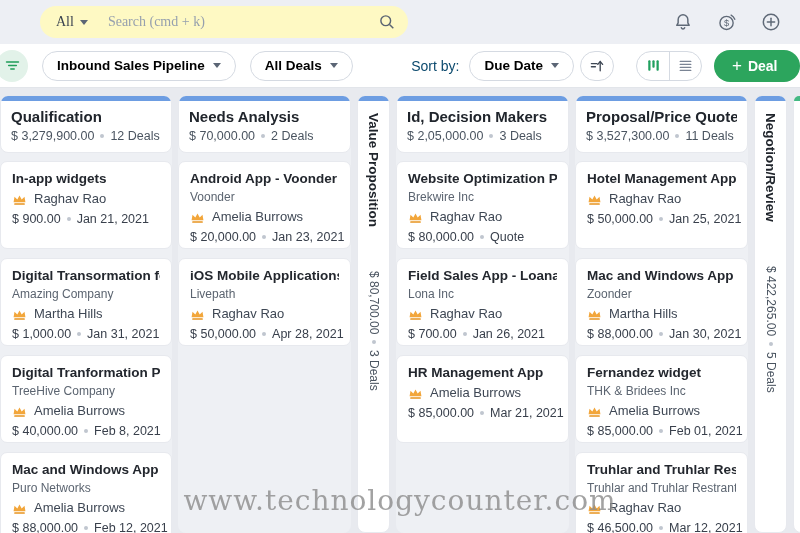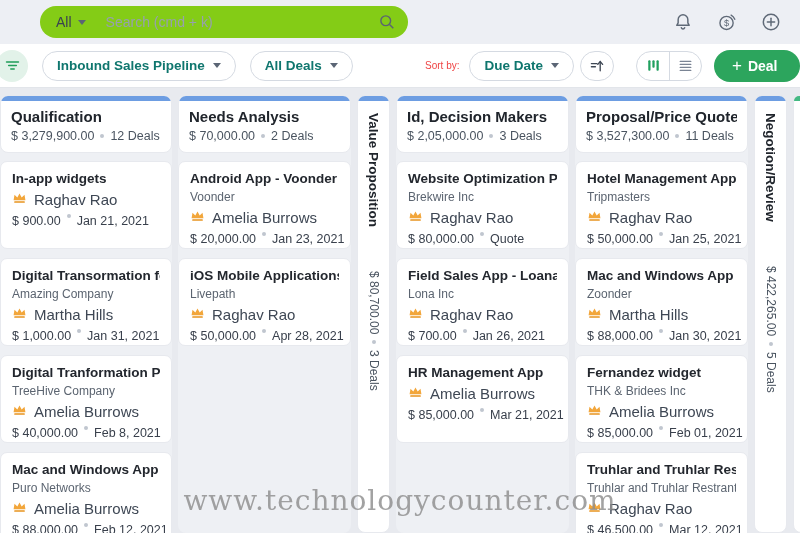--- a/index.html
+++ b/index.html
@@ -8,22 +8,22 @@
     font-family:"Liberation Sans","DejaVu Sans",sans-serif;
     background:#e8eaef; position:relative; color:#2b323c;
   }
 
   
   .topbar {
     height:44px; background:#edeff4; display:flex; align-items:center;
     padding:0 18px 0 40px;
   }
   .search-pill {
-    width:368px; height:32px; background:#84cc16; border-radius:16px;
-    display:flex; align-items:center; padding:0 12px 0 16px; gap:6px;
+    width:368px; height:32px; background:#fef9c3; border-radius:16px;
+    display:flex; align-items:center; padding:0 12px 0 16px; gap:6px;font-family:Liberation Serif, serif;
   }
   .scope { display:flex; align-items:center; gap:6px; cursor:pointer; }
   .scope-label { font-size:14px; color:#3a4350; }
   .caret { width:0; height:0; border-left:4px solid transparent; border-right:4px solid transparent; border-top:5px solid #5b6575; display:inline-block; }
   .search-input {
     border:none; outline:none; flex:1; font-size:14px; color:#3a4350;
     font-family:inherit; background:transparent; margin-left:14px;
   }
   .search-input::placeholder { color:#96a0ae; }
   .topbar-icons { margin-left:auto; display:flex; align-items:center; gap:22px; }
@@ -35,24 +35,24 @@
     height:44px; background:#fff; border-bottom:1px solid #e2e5ea;
     display:flex; align-items:center; padding:0 0 0 0;
   }
   .filter-circle {
     width:32px; height:32px; border-radius:50%; background:#e2f2e9;
     display:flex; align-items:center; justify-content:center; margin-left:-4px; cursor:pointer; flex:none;
   }
   .pill {
     height:30px; border:1px solid #d5dae2; border-radius:16px; background:#fff;
     display:flex; align-items:center; gap:8px; padding:0 14px;
-    font-size:13.5px; font-weight:700; color:#0f766e; cursor:pointer; white-space:nowrap;
+    font-size:13.5px; font-weight:700; color:#000000; cursor:pointer; white-space:nowrap;
   }
   .pill.ml { margin-left:14px; }
-  .sort-label { margin-left:auto; font-size:10px; color:#ef4444; margin-right:10px; }
+  .sort-label { margin-left:auto; font-size:14px; color:#0c4a6e; margin-right:10px; }
   .sort-order-pill {
     width:34px; height:30px; border:1px solid #d5dae2; border-radius:16px;
     display:flex; align-items:center; justify-content:center; margin-left:6px; cursor:pointer; background:#fff;
   }
   .view-toggle {
     margin-left:22px; height:30px; border:1px solid #d5dae2; border-radius:16px;
     display:flex; align-items:stretch; overflow:hidden; background:#fff; flex:none;
   }
   .view-seg { width:32px; display:flex; align-items:center; justify-content:center; cursor:pointer; }
   .view-seg + .view-seg { border-left:1px solid #d5dae2; }
@@ -81,23 +81,23 @@
   .col-summary { margin-top:4px; font-size:12.5px; color:#4a5460; display:flex; align-items:center; white-space:nowrap; }
   .dot { width:4px; height:4px; border-radius:50%; background:#c0c6cf; display:inline-block; margin:0 6px; flex:none; }
 
   .cards { margin-top:8px; display:flex; flex-direction:column; gap:9px; }
   .card {
     background:#fff; border:1px solid #e7e9ee; border-radius:7px;
     height:88px; padding:9px 11px; cursor:pointer; overflow:hidden;
   }
   .card-title { font-size:13.5px; font-weight:700; color:#23272e; white-space:nowrap; overflow:hidden; }
   .card-company { font-size:12px; color:#5b6470; margin-top:4px; white-space:nowrap; overflow:hidden; }
-  .card-owner { display:flex; align-items:flex-start; gap:7px; margin-top:5px; font-size:15px; color:#3e4754; white-space:nowrap; }
+  .card-owner { display:flex; align-items:flex-end; gap:7px; margin-top:5px; font-size:13px; color:#3e4754; white-space:nowrap; }
   .crown { width:15px; height:13px; flex:none; display:inline-flex; }
-  .card-amount { margin-top:6px; font-size:12.5px; color:#39404c; display:flex; align-items:flex-start; white-space:nowrap; }
+  .card-amount { margin-top:6px; font-size:12.5px; color:#39404c; display:flex; align-items:center; white-space:nowrap; }
 
   
   .col-collapsed { width:33px; background:#fff; border:1px solid #e7e9ee; overflow:hidden; cursor:pointer; }
   .collapsed-body {
     writing-mode:vertical-rl; height:420px; padding:12px 0 0 0;
     display:flex; align-items:center; flex-direction:row;
     margin:0 auto; width:100%;
   }
   .v-title { font-size:13.5px; font-weight:700; color:#20252c; white-space:nowrap; }
   .v-summary { margin-top:44px; font-size:12px; color:#4a5460; display:flex; align-items:center; white-space:nowrap; }
@@ -431,21 +431,20 @@
           <div class="col-summary">
             <span>$ 3,527,300.00</span>
             <span class="dot"></span>
             <span>11 Deals</span>
           </div>
         </div>
       </div>
       <div class="cards">
         <div class="card">
           <div class="card-title">Hotel Management App</div>
-          <div class="card-company">Tripmasters</div>
           <div class="card-owner">
             <span class="crown">
               <svg viewBox="0 0 24 20" width="15" height="13">
                 <path d="M2.5 14.5 L4 5.5 L8.5 10 L12 3.5 L15.5 10 L20 5.5 L21.5 14.5 Z" fill="#f2a63b"></path>
                 <rect x="3.5" y="15.8" width="17" height="2.6" rx="1" fill="#e8941f"></rect>
               </svg>
             </span>
             <span>Raghav Rao</span>
           </div>
           <div class="card-amount">

